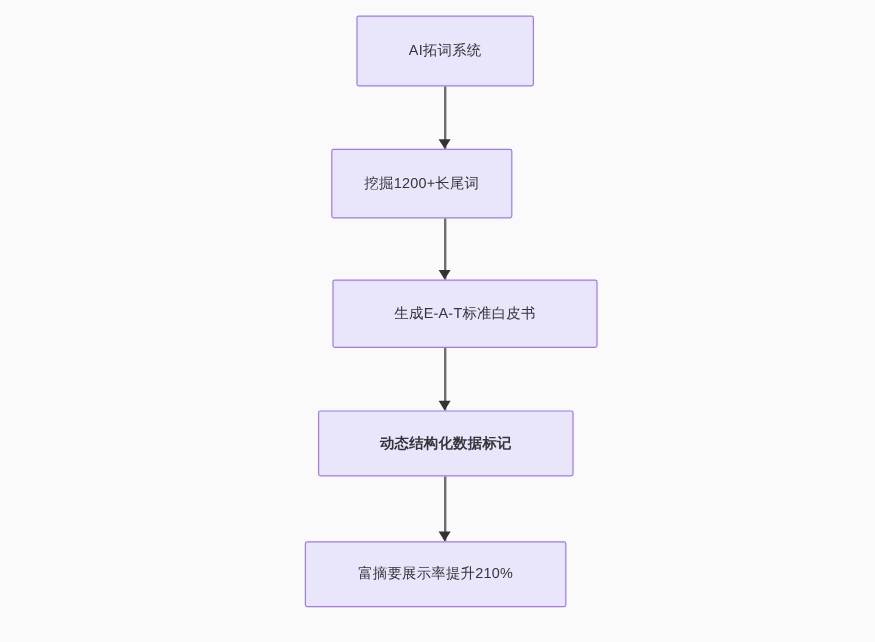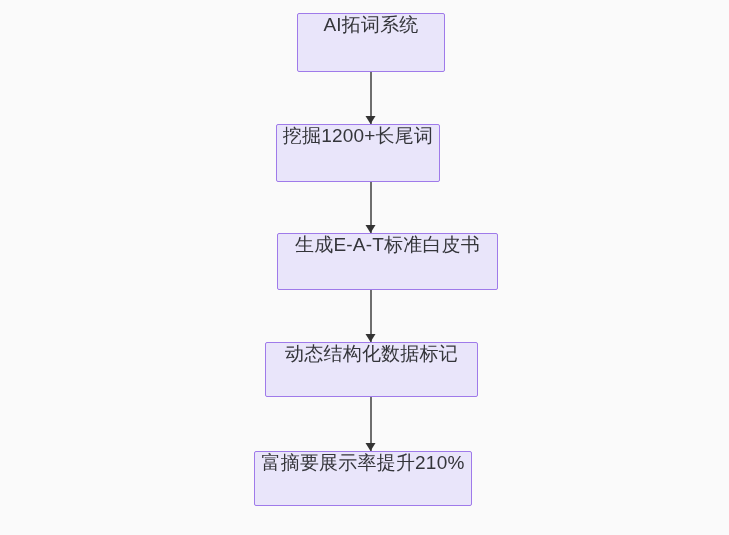--- a/index.html
+++ b/index.html
@@ -18,23 +18,24 @@
     width: 729px;
     height: 535px;
   }
   .node {
     position: absolute;
     box-sizing: border-box;
     background: #e9e5fa;
     border: 1.6px solid #9f7aea;
     border-radius: 2px;
     display: flex;
+    align-items: center;
     justify-content: center;
     color: #34353a;
-    font-size: 19px;
+    font-size: 12px;
     line-height: 1.2;
     letter-spacing: 0.2px;
     white-space: nowrap;
   }
   .node-label {
     display: block;
   }
   .edge {
     position: absolute;
     width: 0;
@@ -81,29 +82,29 @@
 
   <div class="edge" style="left:371px; top:397px;">
     <div class="edge-line" style="height:54px;"></div>
     <div class="edge-head" style="top:46px;"></div>
   </div>
 
   <div class="node" style="left:297px; top:13px; width:148px; height:59px;">
     <span class="node-label">AI拓词系统</span>
   </div>
 
-  <div class="node" style="left:276px; top:124px; width:164px; height:58px;">
+  <div class="node" style="left:276px; top:124px; width:151px; height:58px;">
     <span class="node-label">挖掘1200+长尾词</span>
   </div>
 
   <div class="node" style="left:261px; top:233px; width:221px; height:57px;margin-left:16px;">
     <span class="node-label">生成E-A-T标准白皮书</span>
   </div>
 
-  <div class="node" style="left:265px; top:342px; width:213px; height:55px;">
+  <div class="node" style="left:265px; top:342px; width:213px; height:55px;font-weight:bold;">
     <span class="node-label">动态结构化数据标记</span>
   </div>
 
   <div class="node" style="left:254px; top:451px; width:218px; height:55px;">
     <span class="node-label">富摘要展示率提升210%</span>
   </div>
 
 </div>
 
 </body></html>

